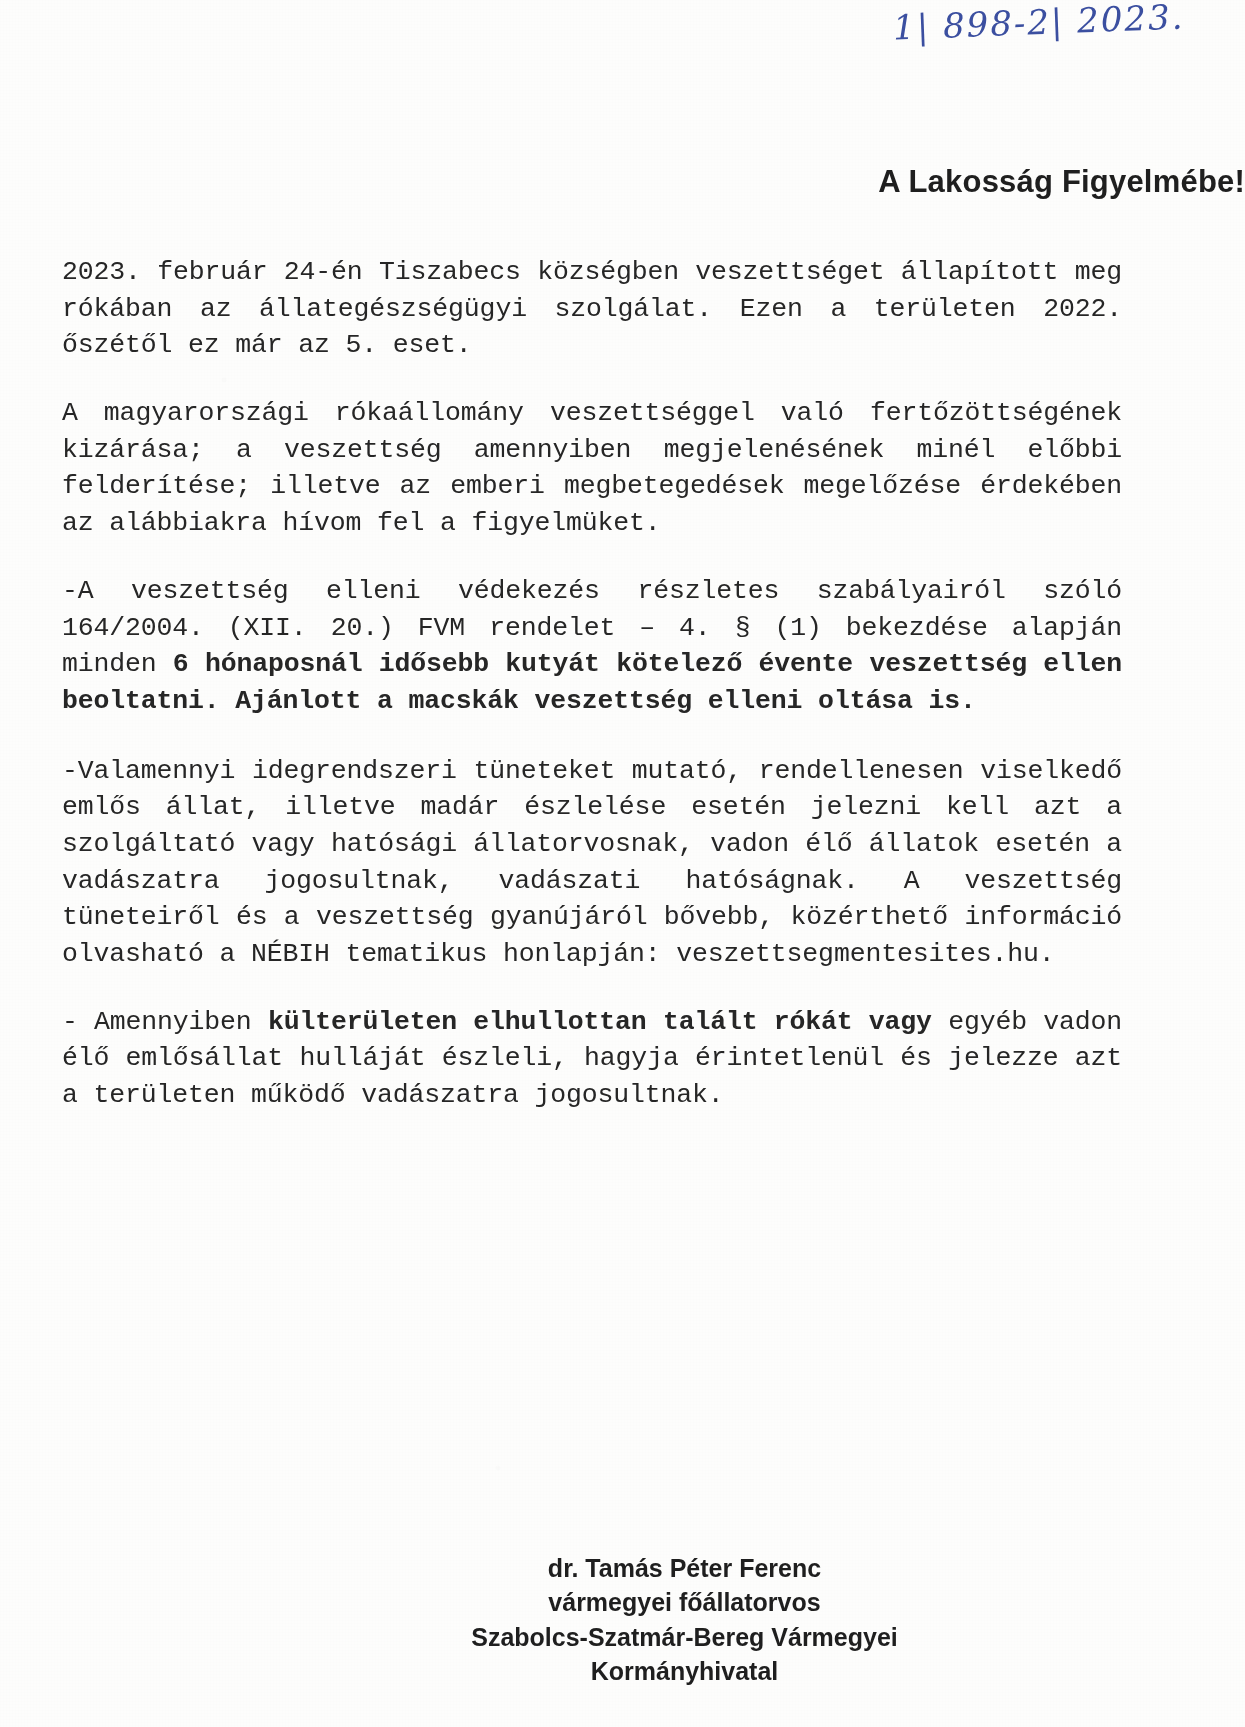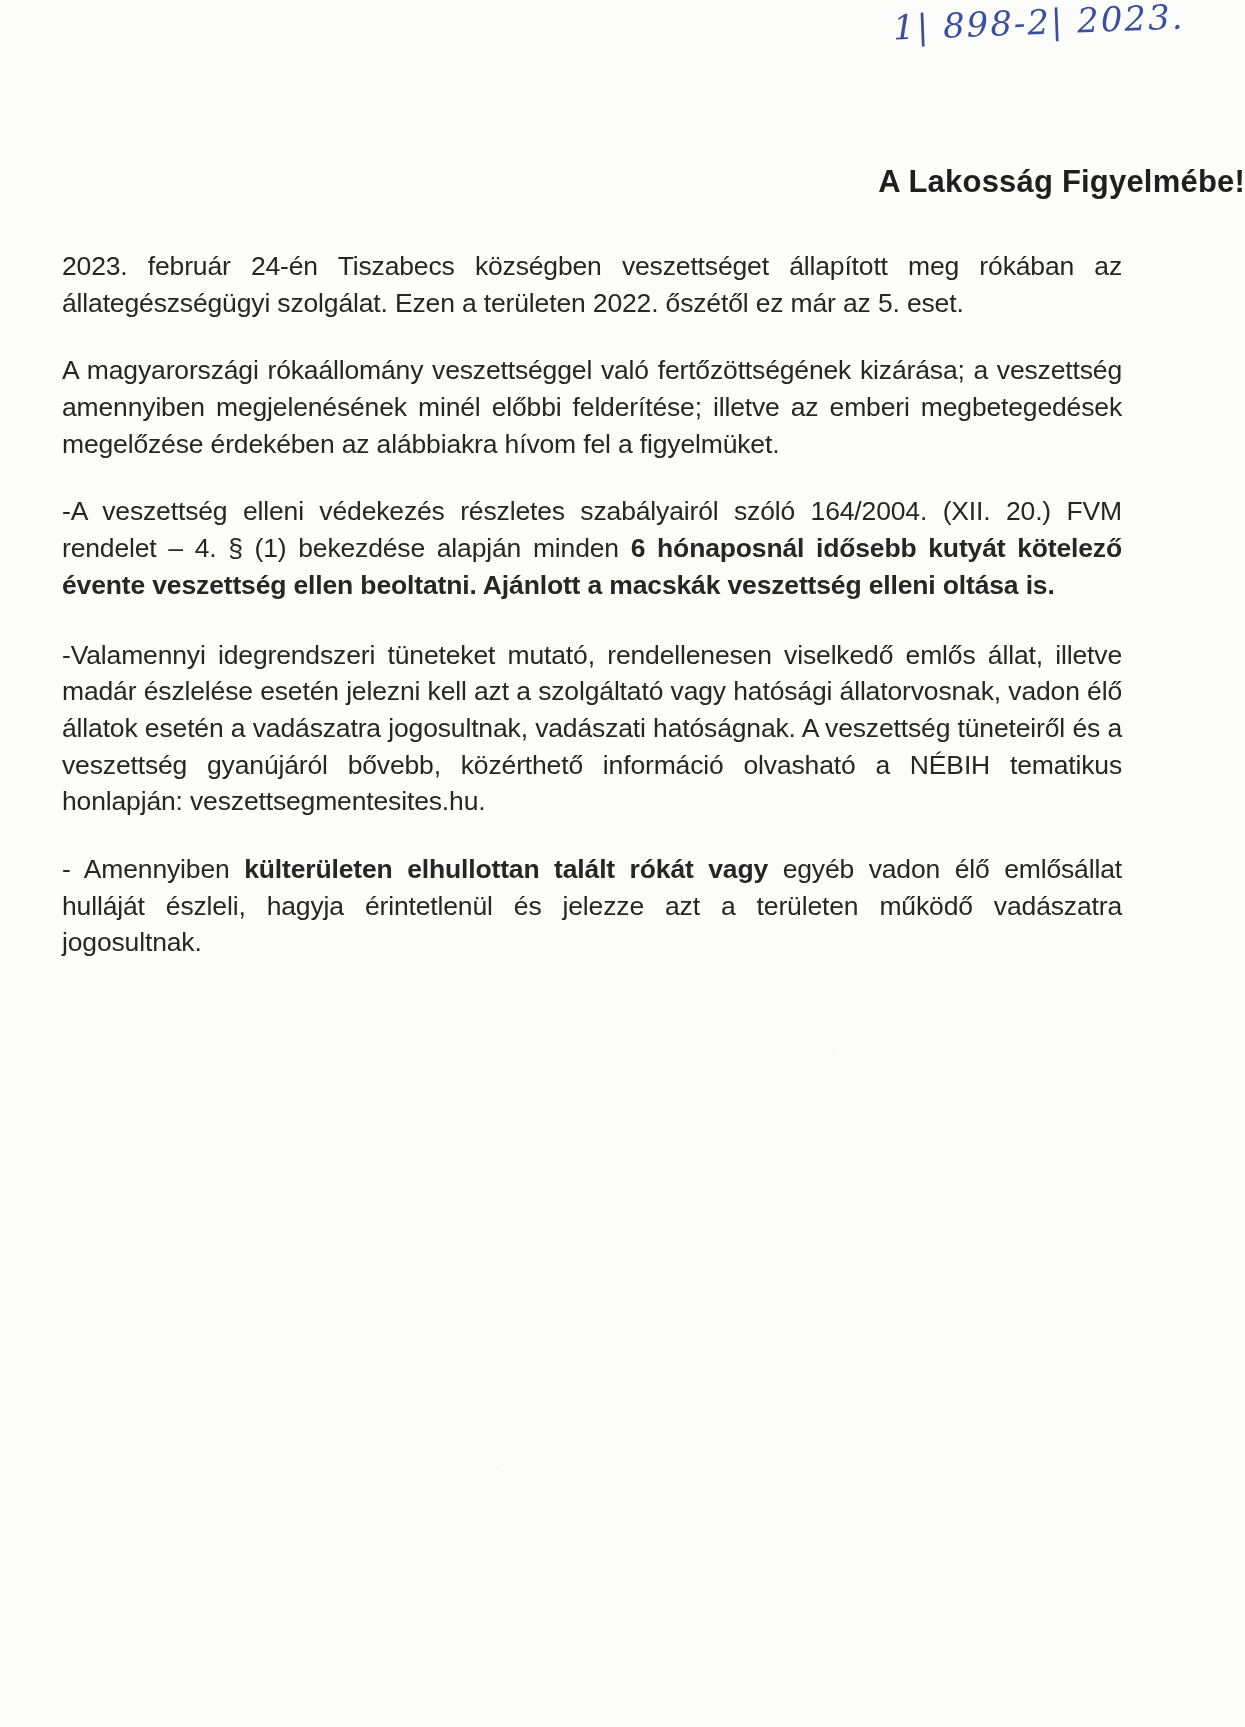--- a/index.html
+++ b/index.html
@@ -58,23 +58,24 @@
     right: 0;
     text-align: right;
     font-size: 31px;
     font-weight: bold;
     letter-spacing: 0.2px;
     color: #1f1f1f;
   }
 
   .body-area {
     position: absolute;
-    top: 248px;
+    top: 254px;
     left: 62px;
     width: 1060px;
+    font-family: Liberation Mono, monospace;
   }
 
   p.para {
     margin: 0 0 31px 0;
     font-size: 26.5px;
     line-height: 1.385;
     text-align: justify;
     text-justify: inter-word;
     color: #262626;
     letter-spacing: -0.15px;
@@ -119,14 +120,20 @@
 
     <p class="para">-Valamennyi idegrendszeri tüneteket mutató, rendellenesen viselkedő emlős állat, illetve madár észlelése esetén jelezni kell azt a szolgáltató vagy hatósági állatorvosnak, vadon élő állatok esetén a vadászatra jogosultnak, vadászati hatóságnak. A veszettség tüneteiről és a veszettség gyanújáról bővebb, közérthető információ olvasható a NÉBIH tematikus honlapján: veszettsegmentesites.hu.</p>
 
 
     <p class="para">
       <span>- Amennyiben </span><span class="b">külterületen elhullottan talált rókát vagy</span><span> egyéb vadon élő emlősállat hulláját észleli, hagyja érintetlenül és jelezze azt a területen működő vadászatra jogosultnak.</span>
     </p>
 
   </div>
 
+  <div class="sig-block">
+    <div class="sig-shift">dr. Tamás Péter Ferenc</div>
+    <div class="sig-shift">vármegyei főállatorvos</div>
+    <div class="sig-shift">Szabolcs-Szatmár-Bereg Vármegyei</div>
+    <div class="sig-shift">Kormányhivatal</div>
+  </div>
 
 </div>
 
 </body></html>

